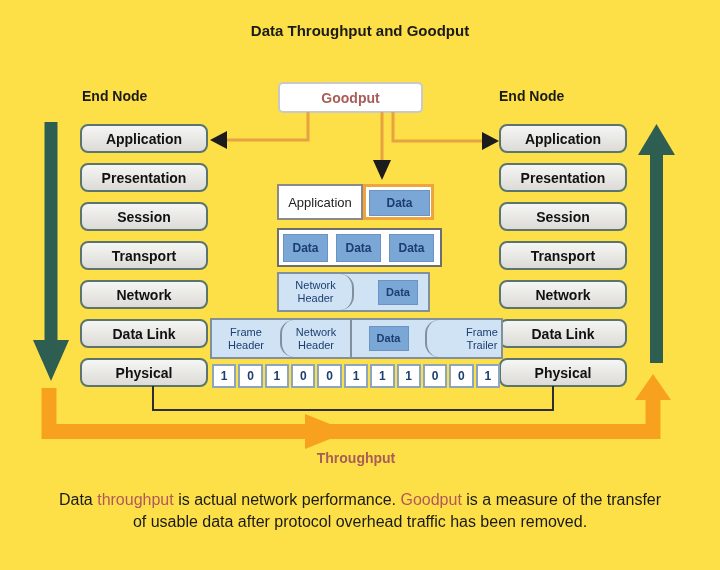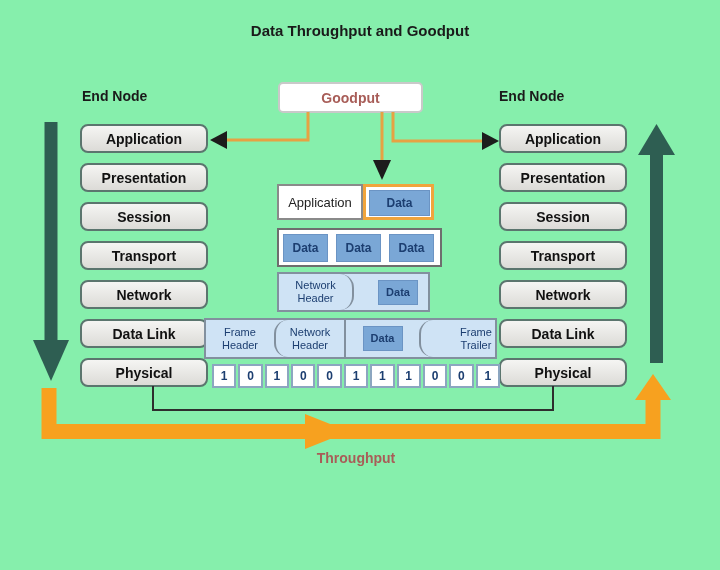--- a/index.html
+++ b/index.html
@@ -1,17 +1,17 @@
 <!DOCTYPE html>
 <html style="--c-green_arrow: #2e5e52; --c-orange_arrow: #f7a11f; --c-goodput_line_orange: #e6a243; --c-red_text: #a85d58; --c-light_blue: #cfe3f5; --c-mid_blue: #7aa7d6; --c-navy_text: #1c3e70; --c-box_border_teal: #5b756e;"><head>
 <meta charset="utf-8">
 <style>
   html,body{margin:0;padding:0;background:#fff;}
   #stage{
-    position:relative;width:720px;height:570px;background:#86efac;
+    position:relative;width:720px;height:570px;background:#fde047;
     font-family:"Liberation Sans","DejaVu Sans",sans-serif;overflow:hidden;
   }
   .abs{position:absolute;}
   #title{
     top:22px;left:0;width:720px;text-align:center;
     font-size:15px;font-weight:700;color:#1a1a1a;
   }
   .end-node-label{
     top:88px;width:128px;
     font-size:14px;font-weight:700;color:#1a1a1a;
@@ -52,21 +52,21 @@
     left:277px;top:272px;width:149px;height:36px;border:2px solid #82909e;
     background:var(--c-light_blue,#cfe3f5);display:flex;
   }
   #row3-header{
     width:73px;border-right:2px solid #82909e;display:flex;align-items:center;justify-content:center;
     text-align:center;font-size:11px;line-height:1.15;
   }
   #row3-datawrap{flex:1;display:flex;align-items:center;justify-content:flex-end;padding-right:10px;}
   #row3 .data-chip,#row4 .data-chip{width:38px;height:23px;font-size:11px;}
   #row4{
-    left:204px;top:318px;width:289px;height:37px;border:2px solid #82909e;
+    left:210px;top:318px;width:289px;height:37px;border:2px solid #82909e;
     background:var(--c-light_blue,#cfe3f5);display:flex;
   }
   .row4-cell{
     display:flex;align-items:center;justify-content:center;text-align:center;
     font-size:11px;line-height:1.15;
   }
   .row4-cell + .row4-cell{border-left:2px solid #82909e;}
   #row4-c1{width:68px;}#row4-c2{width:68px;}#row4-c3{width:73px;}#row4-c4{flex:1;padding-left:36px;}
   #bits-row{
     left:212px;top:364px;width:288px;height:24px;display:flex;gap:2px;
@@ -195,14 +195,18 @@
     </g>
 
     <g>
       <path class="gline" d="M393,112 L393,141 L483,141"></path>
       <polygon class="black-fill" points="482,132 482,150 499,141"></polygon>
     </g>
   </svg>
 
   <div id="throughput-label" class="abs">Throughput</div>
 
+  <div id="caption" class="abs">
+    <span>Data </span><span class="red">throughput</span><span> is actual network performance. </span><span class="red">Goodput</span><span> is a measure of the transfer</span><br>
+    <span>of usable data after protocol overhead traffic has been removed.</span>
+  </div>
 
 </div>
 
 </body></html>

